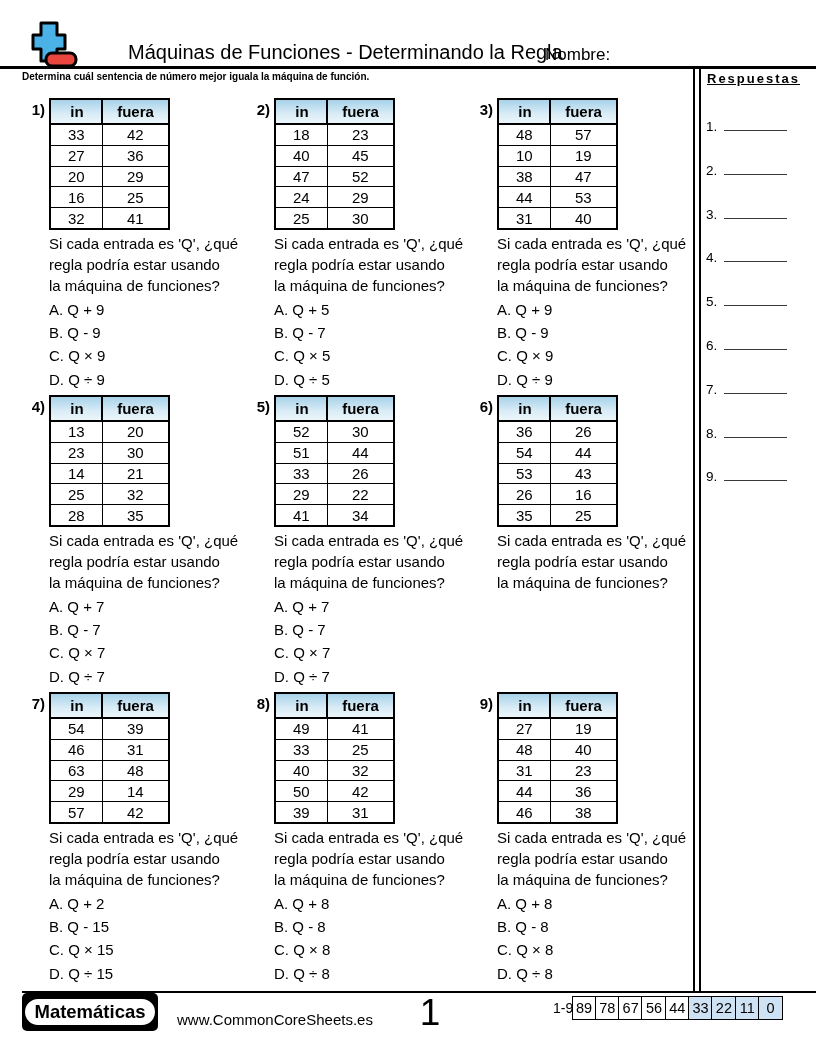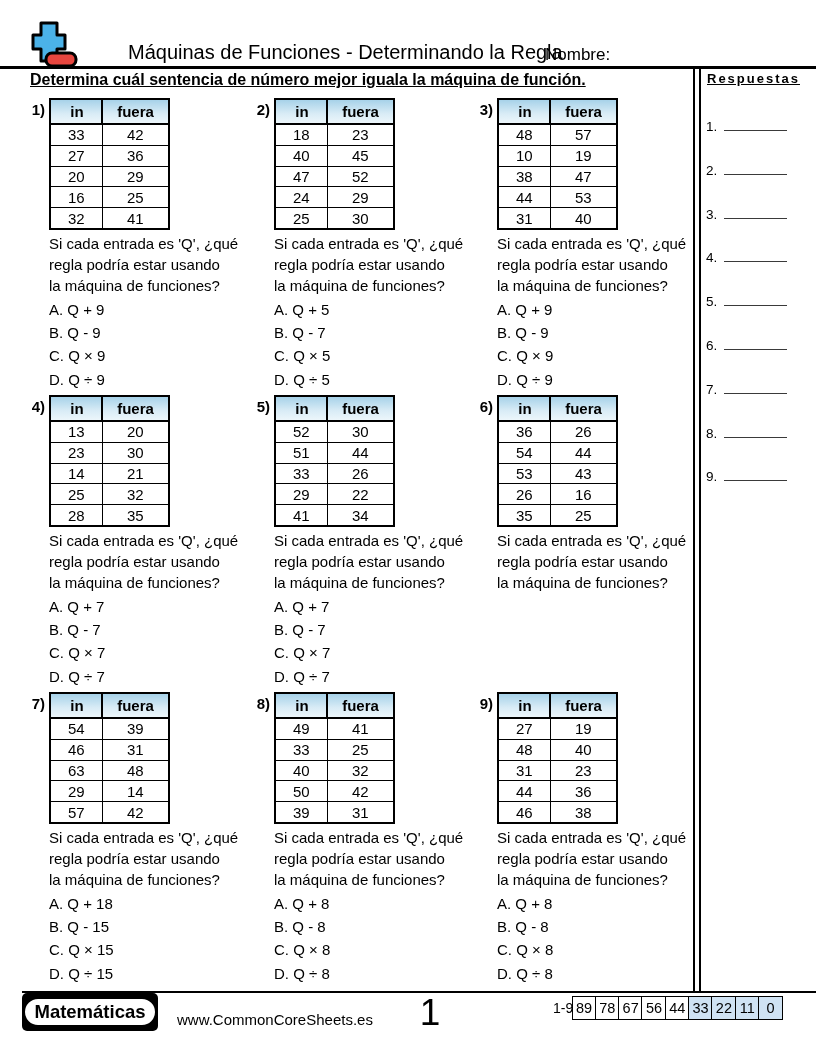--- a/index.html
+++ b/index.html
@@ -4,21 +4,21 @@
 <style>
   html,body{margin:0;padding:0;background:#fff;}
   .page{position:relative;width:816px;height:1056px;background:#fff;overflow:hidden;
         font-family:"Liberation Sans",sans-serif;color:#000;}
 
   
   .logo{position:absolute;left:28px;top:18px;}
   .title{position:absolute;left:128px;top:41px;font-size:20px;white-space:nowrap;}
   .name-label{position:absolute;left:545px;top:45px;font-size:17px;}
   .header-rule{position:absolute;left:0;top:66px;width:816px;height:3px;background:#000;}
-  .instruction{position:absolute;left:30px;top:71px;font-size:16px;font-weight:bold;white-space:nowrap;text-decoration:underline;}
+  .instruction{position:absolute;left:22px;top:71px;font-size:10px;font-weight:bold;white-space:nowrap;}
 
   
   .side-line-a{position:absolute;left:693px;top:66px;width:2px;height:927px;background:#000;}
   .side-line-b{position:absolute;left:699px;top:66px;width:2px;height:927px;background:#000;}
   .respuestas-title{position:absolute;left:707px;top:71px;font-size:13px;font-weight:bold;
                     letter-spacing:2px;text-decoration:underline;}
   .answer-item{position:absolute;left:706px;font-size:13.5px;white-space:nowrap;}
   .answer-blank{display:inline-block;width:63px;height:13px;border-bottom:1.6px solid #3a3a3a;margin-left:7px;}
 
   
@@ -383,21 +383,21 @@
                 <td>42</td>
               </tr>
             </tbody>
           </table>
           <div class="question">
             <div class="qline">Si cada entrada es 'Q', ¿qué</div>
             <div class="qline">regla podría estar usando</div>
             <div class="qline">la máquina de funciones?</div>
           </div>
           <div class="options">
-            <div class="option">A. Q + 18</div>
+            <div class="option">A. Q + 2</div>
             <div class="option">B. Q - 15</div>
             <div class="option">C. Q × 15</div>
             <div class="option">D. Q ÷ 15</div>
           </div>
         </div>
       </div>
       <div class="problem" style="left: 249px; top: 692px;">
         <div class="pnum">8)</div>
         <div class="pcontent">
           <table class="fn">

